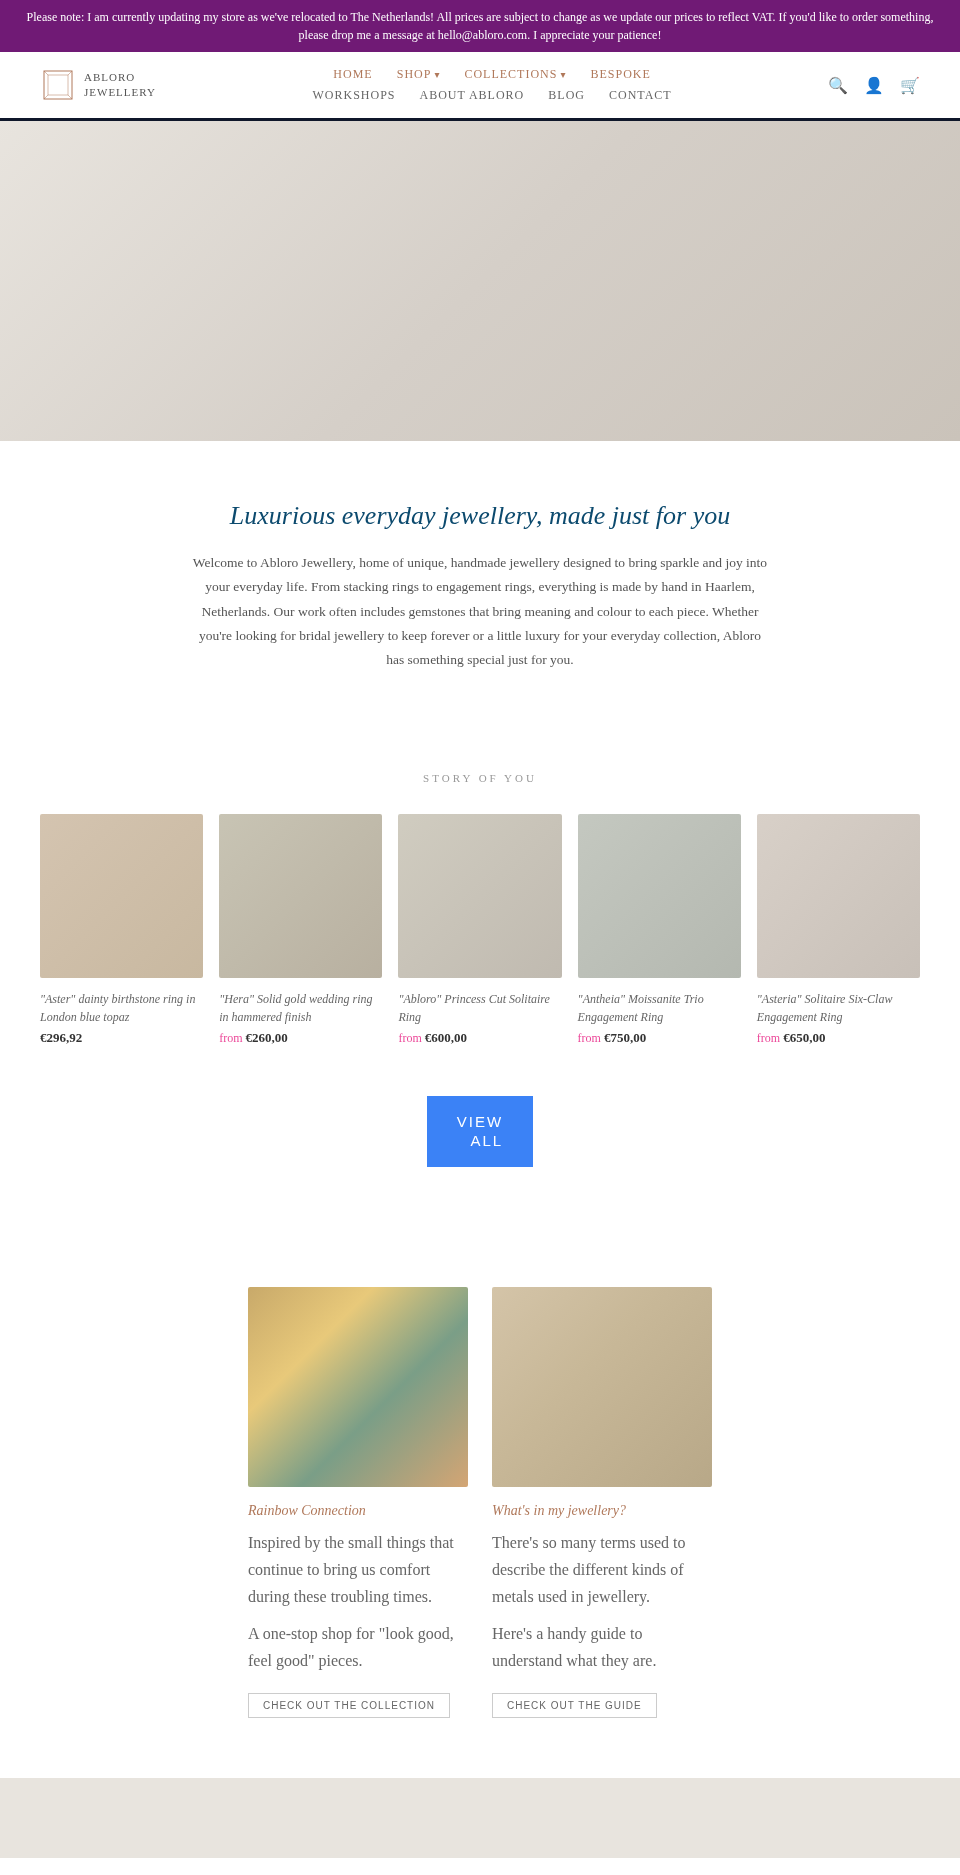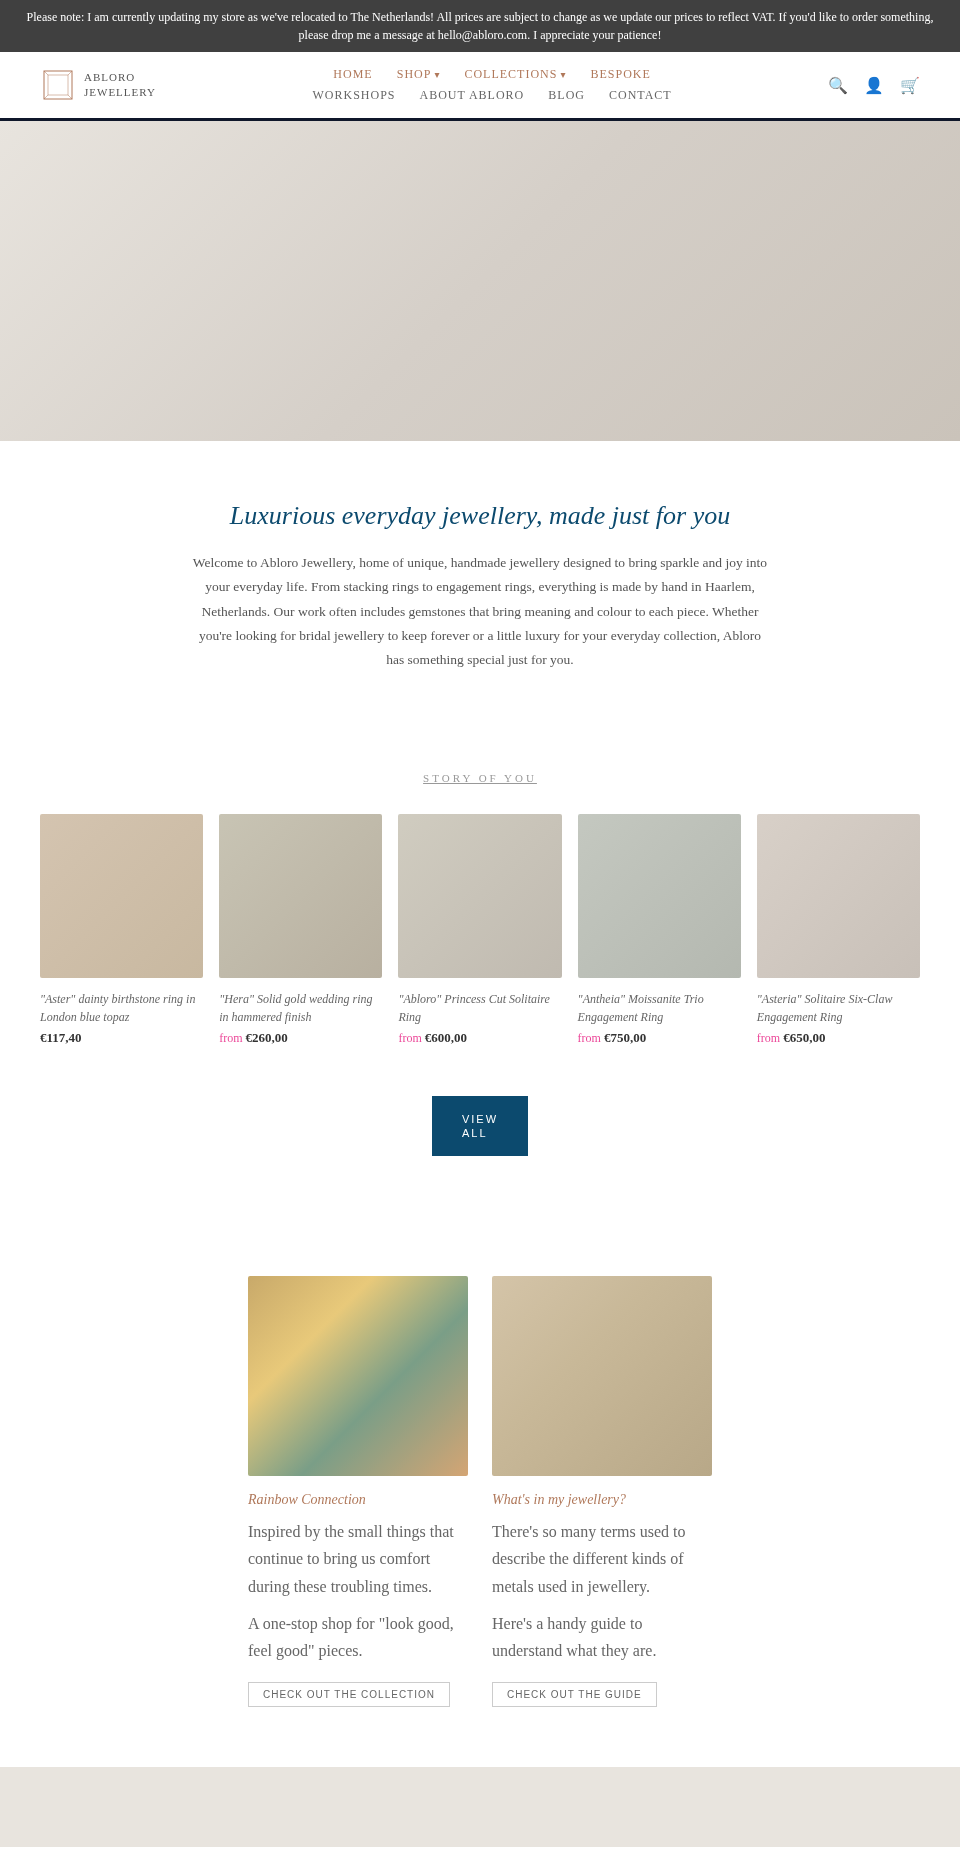--- a/index.html
+++ b/index.html
@@ -1,20 +1,20 @@
 <!DOCTYPE html>
 <html><head>
   <meta charset="utf-8">
   <style>
     * { margin: 0; padding: 0; box-sizing: border-box; }
     body { font-family: 'Georgia', serif; background: #fff; color: #333; font-size: 14px; }
 
     
     .announcement-bar {
-      background: #404040;
+      background: #701a75;
       color: #fff;
       text-align: center;
       padding: 8px 20px;
       font-size: 12px;
       line-height: 1.5;
     }
 
     
     .header {
       display: flex;
@@ -126,21 +126,20 @@
     .story-section {
       padding: 40px 40px 60px;
       text-align: center;
     }
     .story-label {
       font-size: 11px;
       letter-spacing: 3px;
       text-transform: uppercase;
       color: #999;
       margin-bottom: 30px;
-      text-decoration: underline;
     }
     .products-grid {
       display: flex;
       gap: 16px;
       justify-content: center;
       flex-wrap: nowrap;
       margin-bottom: 30px;
     }
     .product-card {
       flex: 1;
@@ -168,29 +167,29 @@
     }
     .price-prefix {
       font-weight: normal;
       font-size: 12px;
       color: #ec4899;
     }
 
     .view-all-btn {
       display: inline-block;
       margin: 20px auto;
-      background: #0c4a6e;
+      background: #3b82f6;
       color: #fff;
       border: none;
       padding: 16px 30px;
-      font-size: 11px;
+      font-size: 15px;
       letter-spacing: 2px;
       text-transform: uppercase;
       cursor: pointer;
-      text-align: left;
+      text-align: right;
       line-height: 1.3;
     }
 
     
     .feature-section {
       padding: 40px 28px 60px;
       display: flex;
       gap: 24px;
       justify-content: center;
     }
@@ -326,21 +325,21 @@
 
 <section class="story-section">
   <div class="story-label">STORY OF YOU</div>
 
   <div class="products-grid">
 
     <div class="product-card">
       <div class="product-image-placeholder" style="background: linear-gradient(135deg, #d4c4b0 0%, #c8b8a0 100%);"></div>
       <div class="product-name">"Aster" dainty birthstone ring in London blue topaz</div>
       <div class="product-price">
-        <span class="price-prefix"></span><span>€117,40</span>
+        <span class="price-prefix"></span><span>€296,92</span>
       </div>
     </div>
 
     <div class="product-card">
       <div class="product-image-placeholder" style="background: linear-gradient(135deg, #c8c4b4 0%, #b8b0a0 100%);"></div>
       <div class="product-name">"Hera" Solid gold wedding ring in hammered finish</div>
       <div class="product-price">
         <span class="price-prefix">from </span><span>€260,00</span>
       </div>
     </div>

